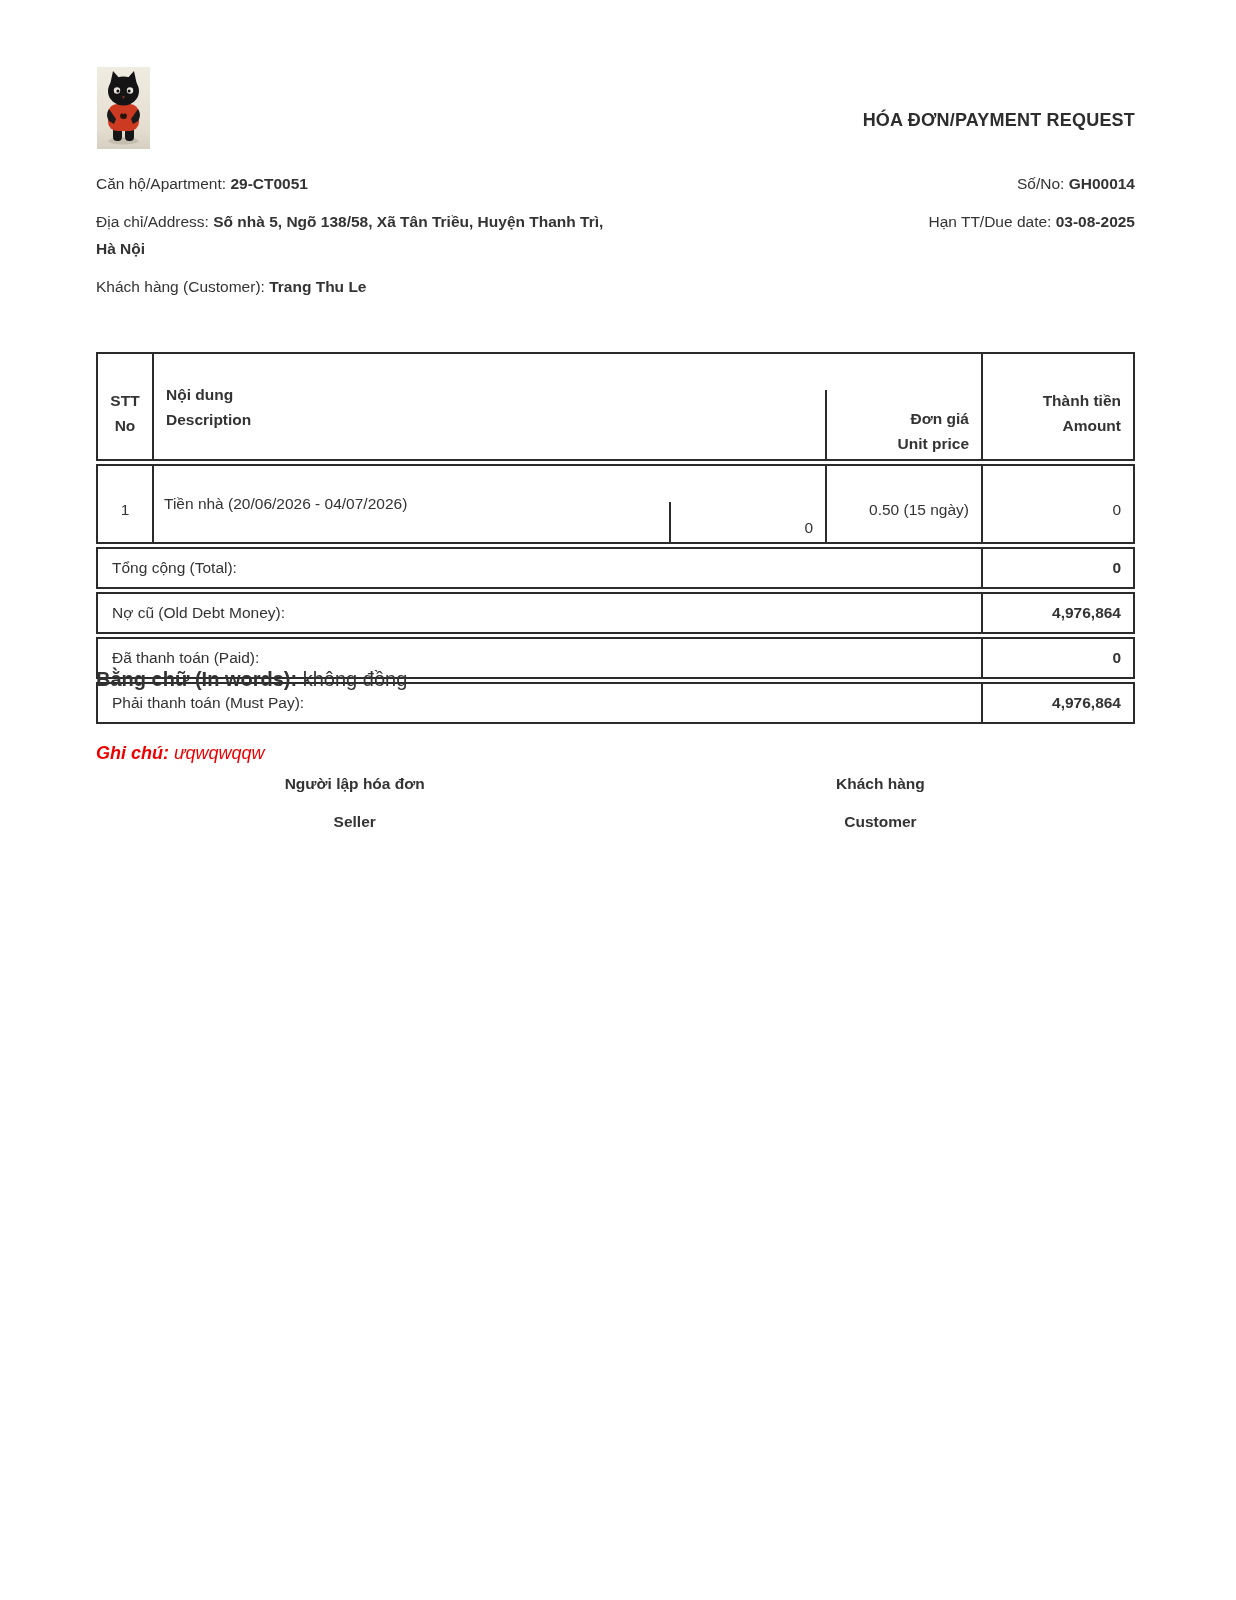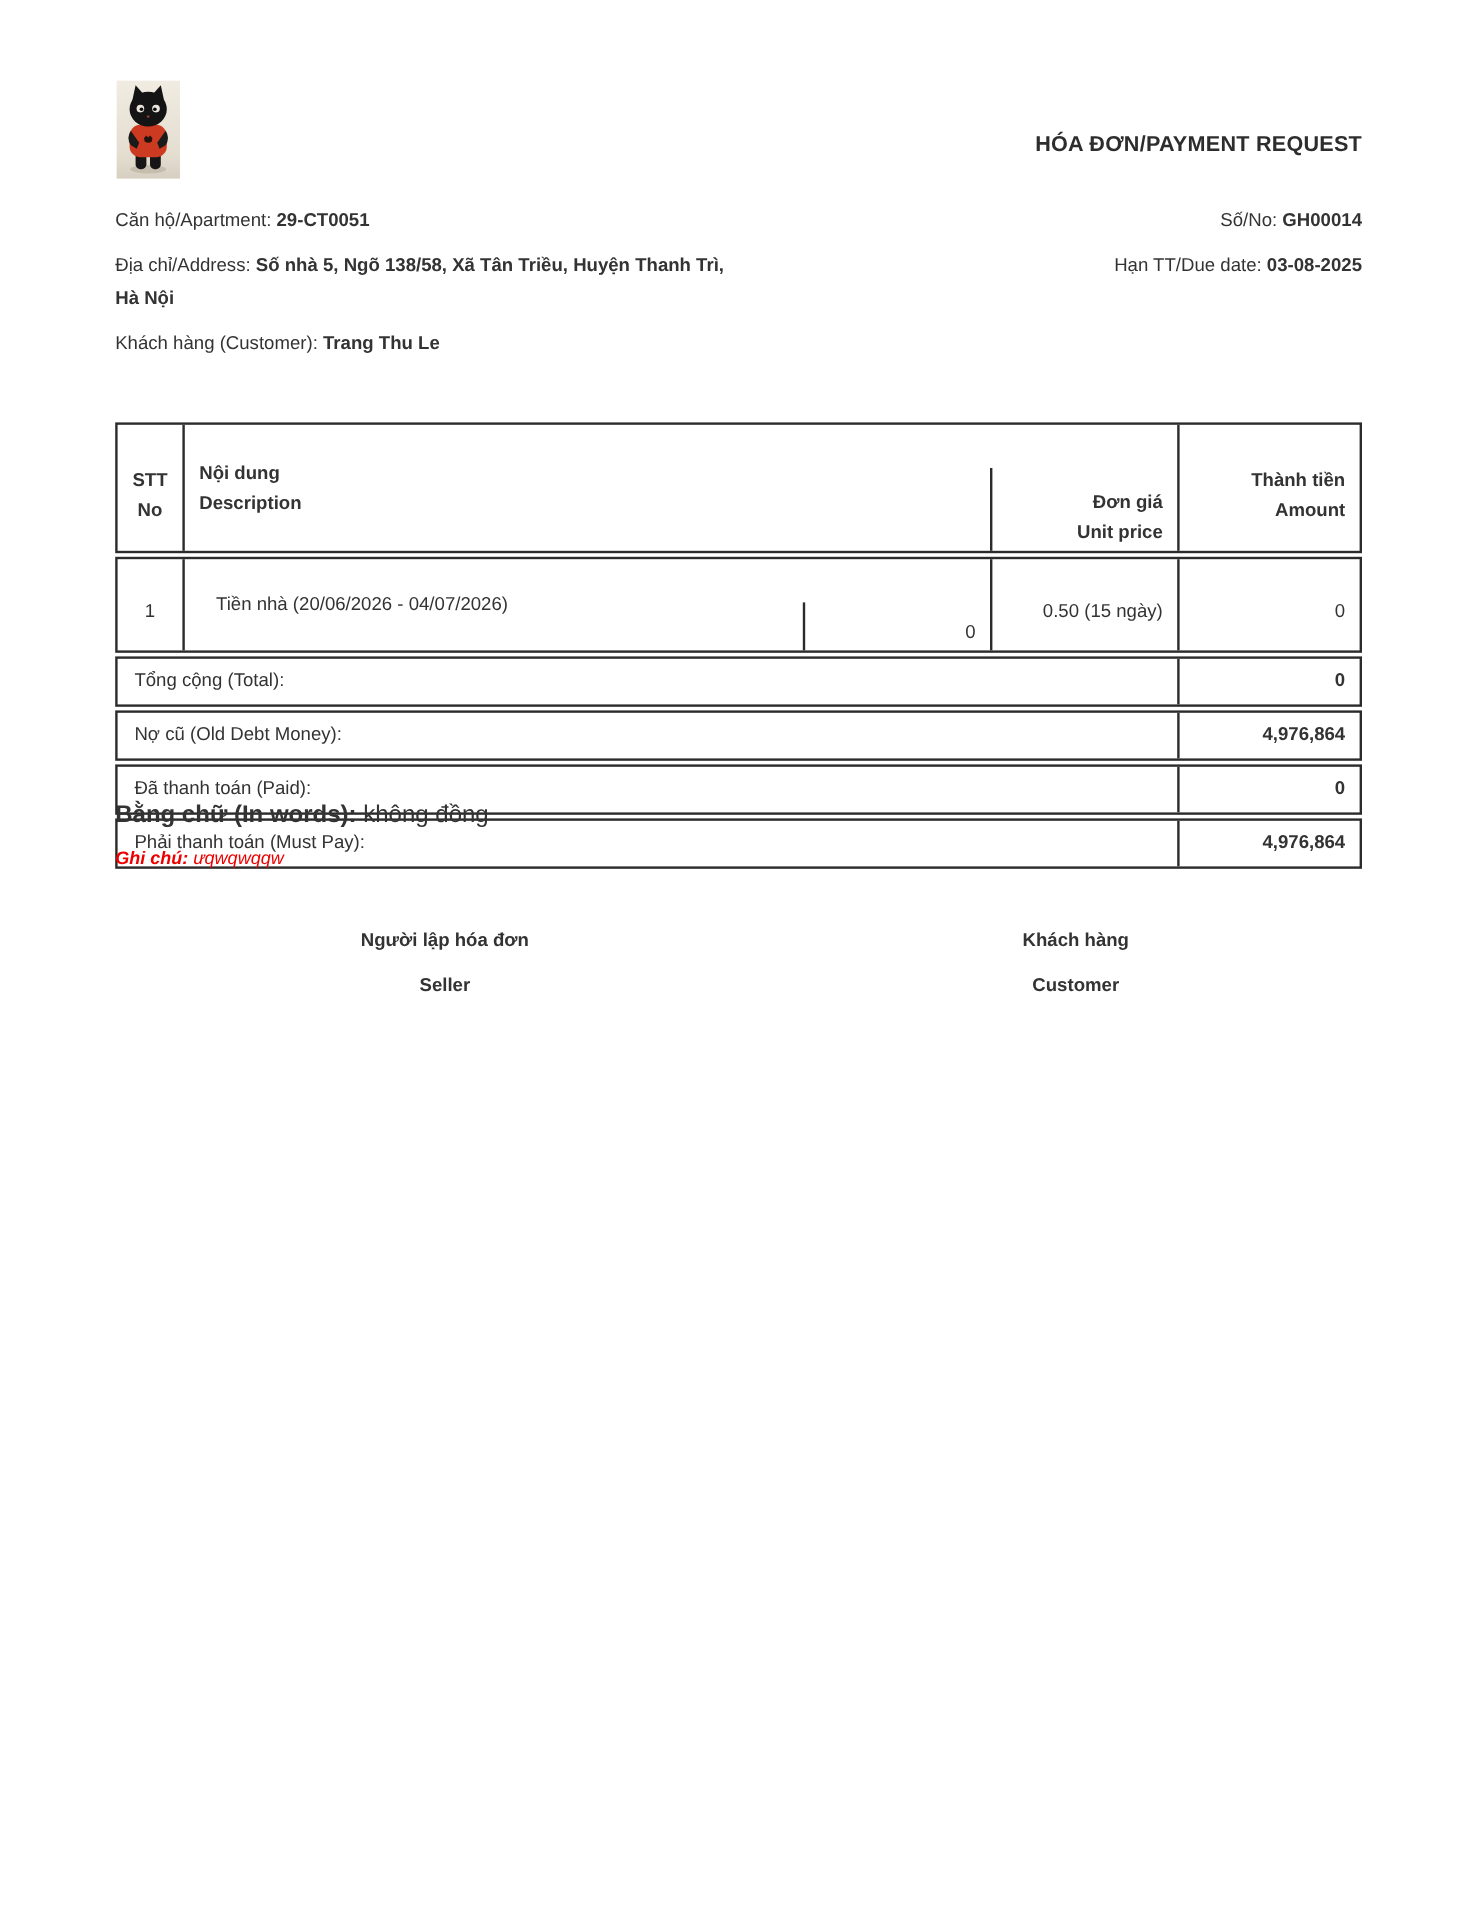--- a/index.html
+++ b/index.html
@@ -29,34 +29,34 @@
   .lbl { font-weight:normal; }
   .val { font-weight:bold; }
   
   .invoice-table { position:absolute; left:96px; top:352px; width:1039px; font-size:15.5px; }
   .tbl-box { display:flex; border:2px solid #2b2b2b; background:#fff; }
   .tbl-box + .tbl-box { margin-top:3px; }
   .thead .cell { font-weight:bold; padding:9px 12px; display:flex; flex-direction:column; justify-content:center; min-height:69px; line-height:25px; }
   .cell { border-left:2px solid #2b2b2b; }
   .cell:first-child { border-left:none; }
   .col-no   { width:54px;  text-align:center; }
-  .col-desc { flex:1;      text-align:left;  padding-left:26px; }
+  .col-desc { flex:1;      text-align:left;  padding-left:10px; }
   .col-unit { width:156px; text-align:right; padding-right:12px;margin-top:36px; }
   .col-qty  { width:156px; text-align:right; padding-right:12px; }
   .col-amt  { width:152px; text-align:right; padding-right:12px; }
   .trow .cell { display:flex; flex-direction:column; justify-content:center; min-height:40px; }
   .col-no.cell, .col-unit.cell, .col-qty.cell, .col-amt.cell { padding-top:12px; padding-bottom:0; }
   .total-label { flex:1; display:flex; align-items:center; padding:0 14px; min-height:38px; }
   .total-amt   { width:152px; border-left:2px solid #2b2b2b; display:flex; align-items:center; justify-content:flex-end; padding:0 12px; font-weight:bold; }
   
   .in-words { position:absolute; left:96px; top:668px; font-size:20px; }
-  .note     { position:absolute; left:96px; top:707px; font-size:15px; font-style:italic; color:#ee0000; }
+  .note     { position:absolute; left:96px; top:743px; font-size:18px; font-style:italic; color:#ee0000; }
   .note .lbl { font-weight:bold; }
   
-  .signatures { position:absolute; left:112px; top:773px; width:1039px; height:80px; }
+  .signatures { position:absolute; left:96px; top:773px; width:1039px; height:80px; }
   .sig { position:absolute; text-align:center; font-weight:bold; font-size:15.5px; line-height:22px; }
   .sig-left  { left:24.9%; transform:translateX(-50%); }
   .sig-right { left:75.5%; transform:translateX(-50%); }
   .sig div + div { margin-top:16px; }
 </style>
 </head>
 <body>
 
 <div class="page">
 

